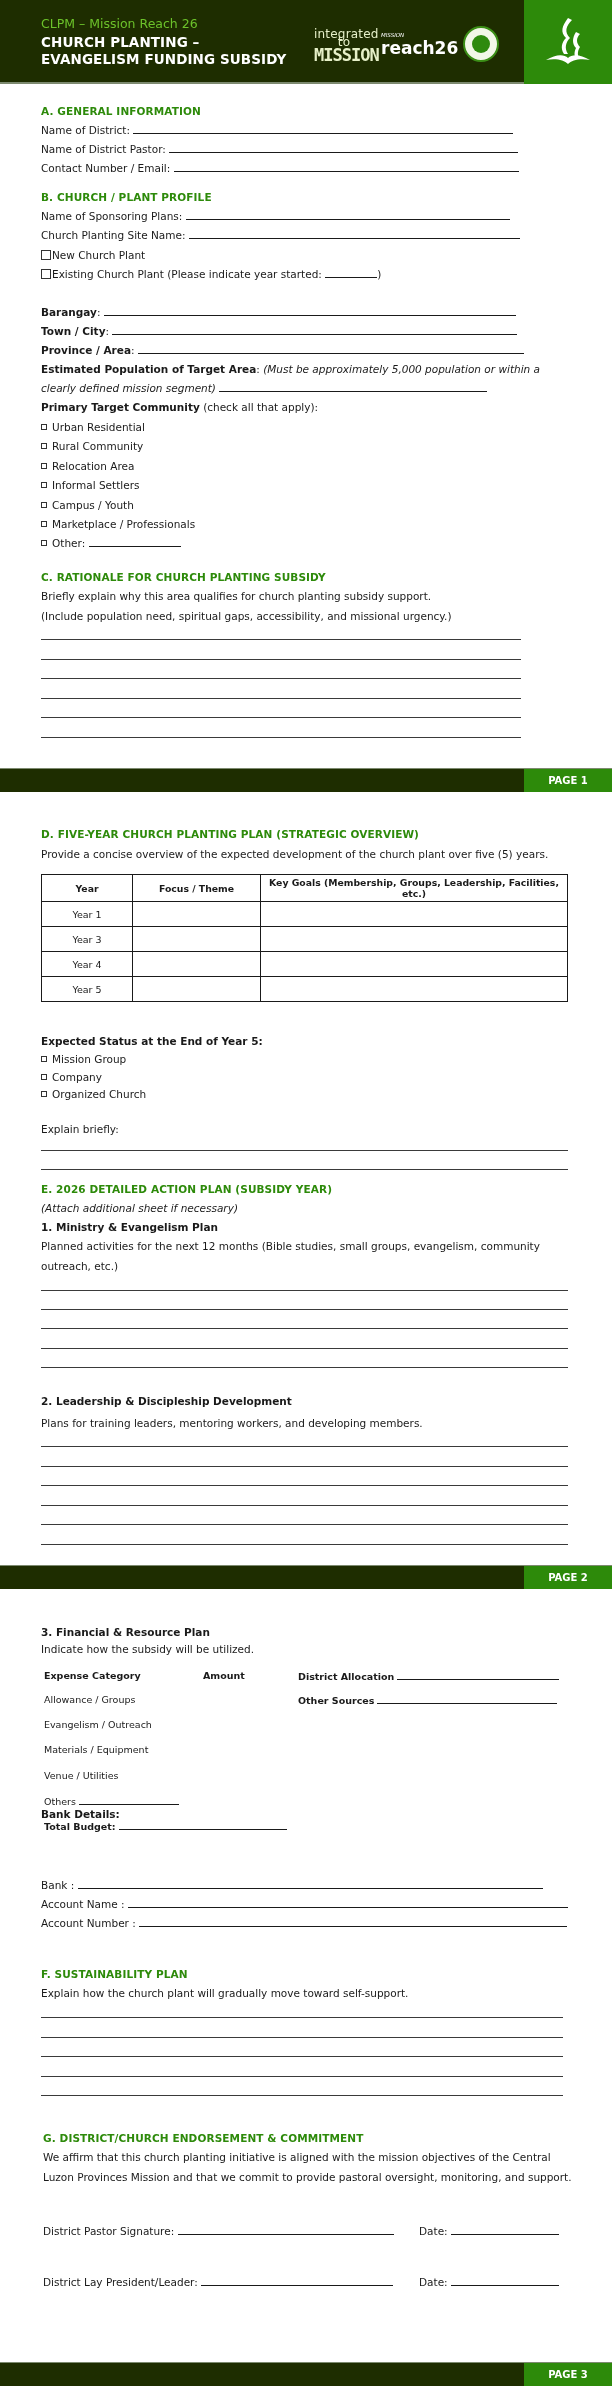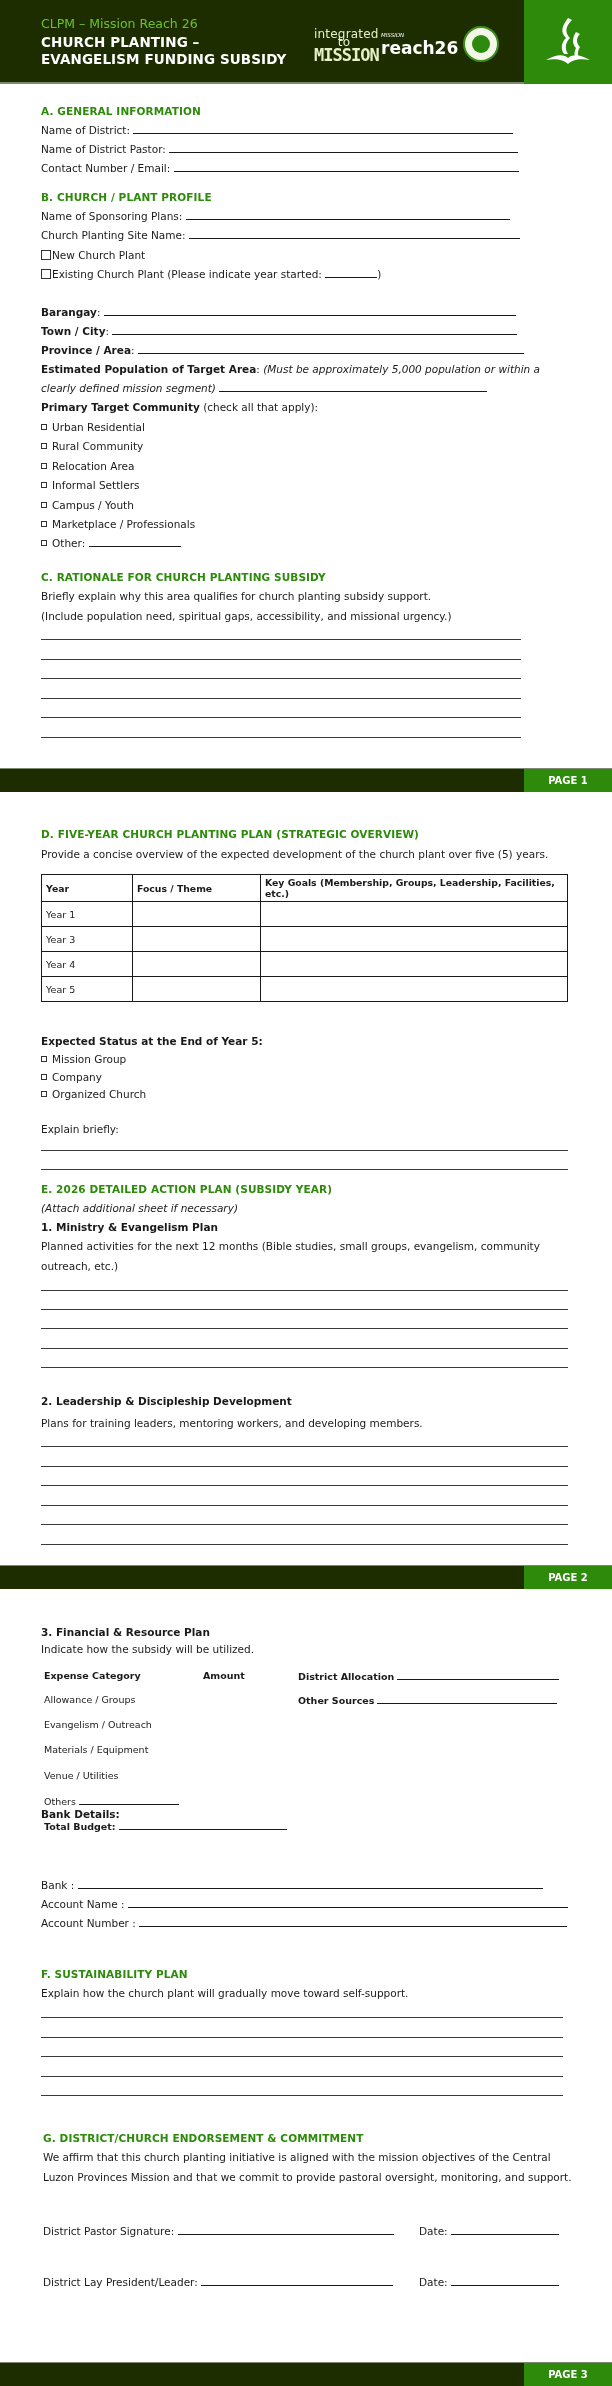--- a/index.html
+++ b/index.html
@@ -30,21 +30,21 @@
   .rule { position: absolute; left: 41px; height: 0; border-top: 1px solid #3a3a3a; }
   .cb { display: inline-block; width: 10px; height: 10px; border: 1px solid #333; vertical-align: -1px; margin-right: 1px; }
   .sq { display: inline-block; width: 6px; height: 6px; border: 1px solid #333; vertical-align: 1px; margin-right: 5px; }
 
   
   .footer { position: absolute; left: 0; width: 612px; height: 24px; background: #1e2d00; border-top: 1px solid #7d8a70; }
   .footer .pg { position: absolute; right: 0; top: 0; width: 88px; height: 100%; background: #2d8a0a; color: #ffffff; font-size: 10px; font-weight: bold; text-align: center; line-height: 23px; }
 
   
   table.plan { position: absolute; left: 41px; top: 874px; width: 527px; border-collapse: collapse; }
-  table.plan th, table.plan td { border: 1.3px solid #1a1a1a; font-size: 9.5px; padding: 1px 4px; height: 25px; text-align: left; vertical-align: middle; }
+  table.plan th, table.plan td { border: 1.3px solid #1a1a1a; font-size: 9.5px; padding: 1px 4px; height: 25px; text-align: center; vertical-align: middle; }
   table.plan th { height: 27px; font-weight: bold; font-size: 9.3px; }
   table.plan td:first-child, table.plan th:first-child { width: 91px; }
   table.plan td:nth-child(2), table.plan th:nth-child(2) { width: 128px; }
 
   .fin { position: absolute; font-size: 9.5px; white-space: nowrap; }
   .fin b { font-weight: bold; }
 </style>
 </head>
 <body>
 

